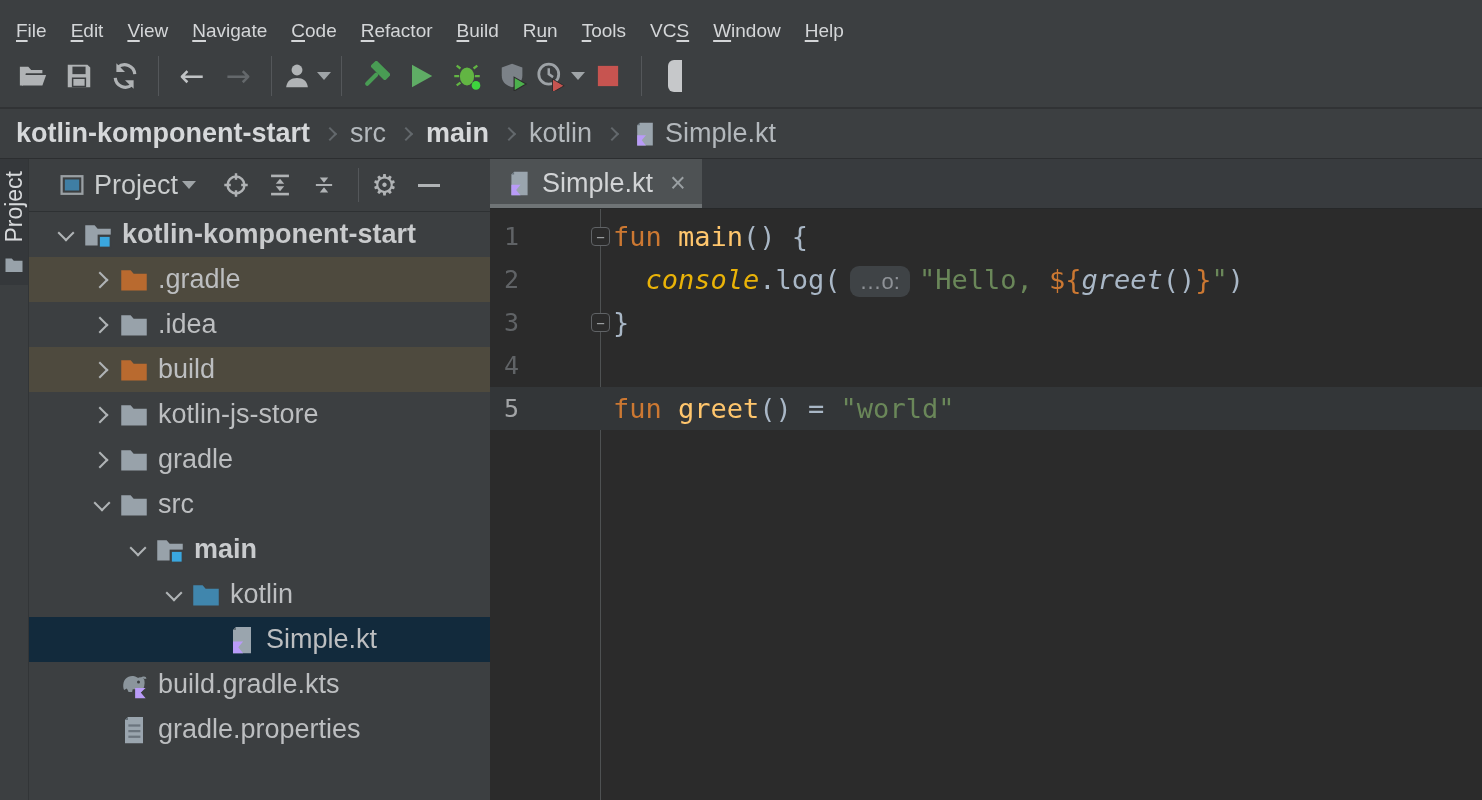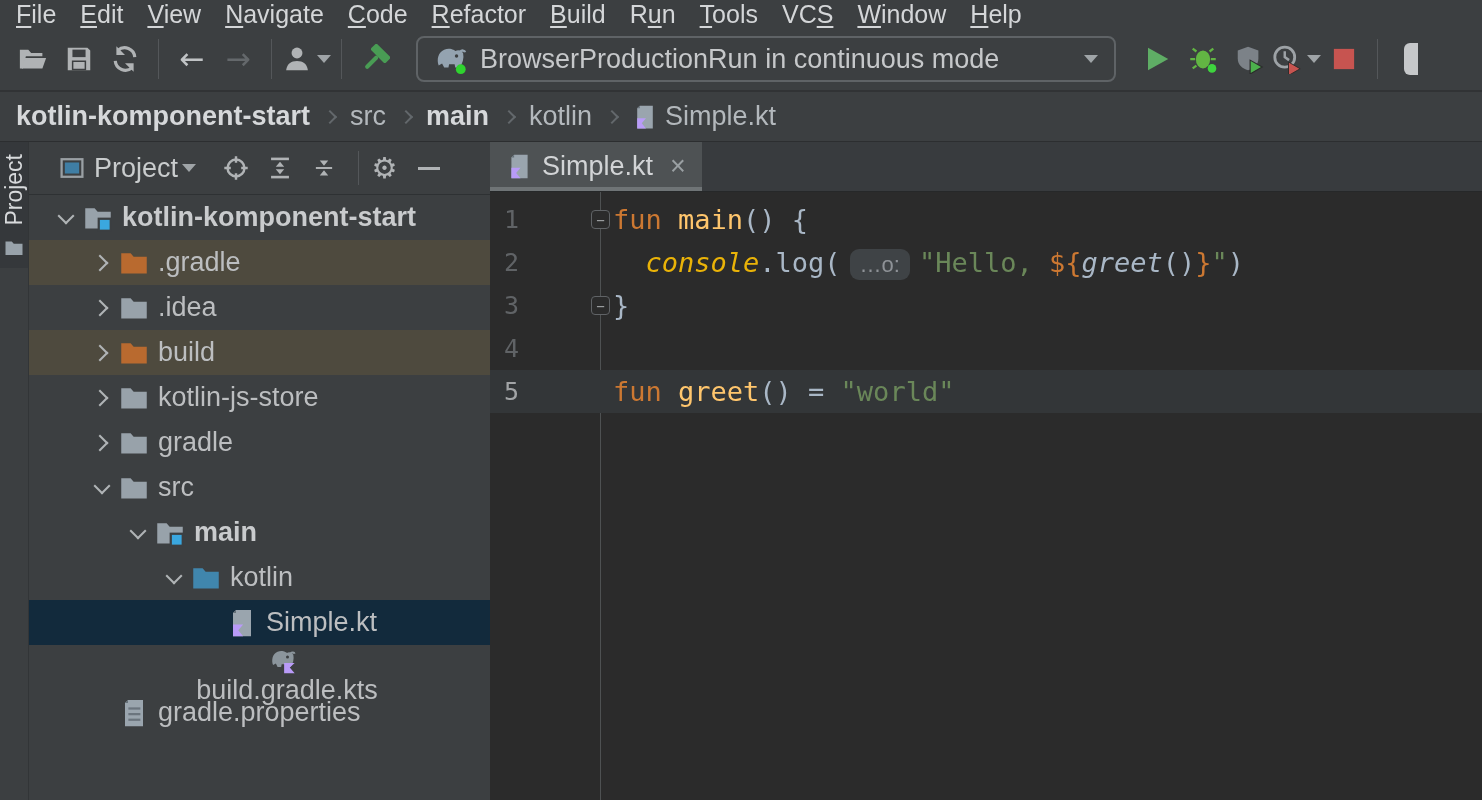--- a/index.html
+++ b/index.html
@@ -2,21 +2,21 @@
 <html><head>
 <meta charset="utf-8">
 <style>
   * { margin:0; padding:0; box-sizing:border-box; }
   html,body { width:1482px; height:800px; overflow:hidden; background:#3c3f41;
               font-family:"Liberation Sans", sans-serif; }
   .app { width:1482px; height:800px; display:flex; flex-direction:column; }
 
   
   .menubar { height:28px; display:flex; align-items:center; padding-left:4px;
-             font-size:25px; color:#d4d6d8; flex:none; }
+             font-size:19px; color:#d4d6d8; flex:none;margin-top:17px; }
   .menu-item { padding:0 12px; line-height:28px; white-space:nowrap; }
   .menu-item u { text-decoration-thickness:2px; text-underline-offset:3px; }
 
   
   .toolbar { height:64px; display:flex; align-items:center; padding:0 10px;
              border-bottom:2px solid #313335; flex:none; }
   .tgroup { display:flex; align-items:center; }
   .tbtn { height:48px; min-width:46px; display:flex; align-items:center;
           justify-content:center; border-radius:4px; position:relative; }
   .tbtn svg { width:30px; height:30px; }
@@ -210,32 +210,20 @@
             <svg viewBox="0 0 16 16">
               <g fill="#499C54" transform="rotate(45 8 8)">
                 <rect x="2.5" y="1.5" width="11" height="4.6" rx="1"></rect>
                 <rect x="6.9" y="6" width="2.2" height="9" rx="1.1"></rect>
               </g>
             </svg>
           </span>
 
         </div>
       </div>
-    <div class="combo">
-      <span class="ticon">
-          <svg viewBox="0 0 16 16">
-            <path fill="#94a3b0" d="M13.7 5.3c-.7-1.3-2.3-1.8-3.6-1.1-.1-.1-2.5-1.9-5.3-.6C1.9 4.9 1.2 8.2 2.2 11l1.6-.9 1 1.9h2l.3-1.5h2.6l.3 1.5h2c1.5-2 2.2-4.3 1.7-6.7z"></path>
-            <path fill="none" stroke="#94a3b0" stroke-width="1.1" d="M12.2 4.6c.9-.9 2.2-.7 2.4.2"></path>
-            <circle cx="10.6" cy="6.6" r=".8" fill="#3c3f41"></circle>
-            <circle cx="12.6" cy="12.8" r="2.3" fill="#2fd32f"></circle>
-          </svg>
-        </span>
-      <span class="combo-label">BrowserProductionRun in continuous mode</span>
-      <span class="dd"></span>
-    </div>
     <div class="tgroup">
 
     <div class="tbtn">
           <span class="ticon">
             <svg viewBox="0 0 16 16">
               <path fill="#5fad65" d="M3.2 2l10.8 6-10.8 6z"></path>
             </svg>
           </span>
 
         </div>
@@ -480,21 +468,21 @@
             <span class="chev"></span>
             <span class="ticon">
               <svg viewBox="0 0 16 16">
                 <path fill="#9aa5ae" d="M4.8 1h8v14H3.2V2.6z"></path>
                 <path fill="#657078" d="M4.8 1v1.6H3.2z"></path>
                 <path fill="#b99bf8" d="M3.2 8.8h5.4L6 11.9l2.6 3.1H3.2z"></path>
               </svg>
             </span>
             <span class="tlabel">Simple.kt</span>
           </div>
-          <div class="tree-row" style="padding-left: 55px; flex-direction: column;">
+          <div class="tree-row" style="padding-left: 55px;">
             <span class="chev"></span>
             <span class="ticon">
               <svg viewBox="0 0 16 16">
                 <path fill="#8b959c" d="M13.5 5.2c-.7-1.2-2.2-1.7-3.4-1-.1-.1-2.4-1.8-5-.6C2.4 4.8 1.7 8 2.7 10.7l1.5-.8.9 1.8H7l.3-1.4h2.5l.3 1.4H12c1.4-1.9 2-4.2 1.5-6.5z"></path>
                 <path fill="none" stroke="#8b959c" stroke-width="1" d="M12 4.5c.8-.8 2-.6 2.2.2"></path>
                 <circle cx="10.4" cy="6.4" r=".8" fill="#3c3f41"></circle>
                 <path fill="#b99bf8" d="M8.6 9.6h5.6L11.6 12l2.6 3H8.6z"></path>
               </svg>
             </span>
             <span class="tlabel">build.gradle.kts</span>

